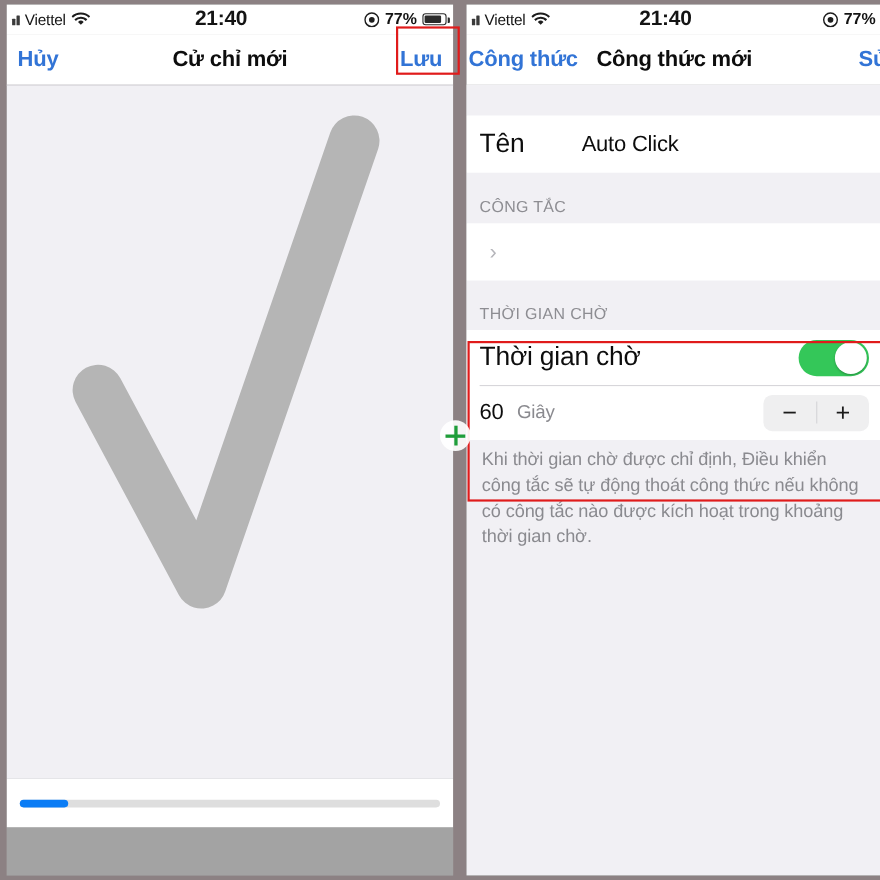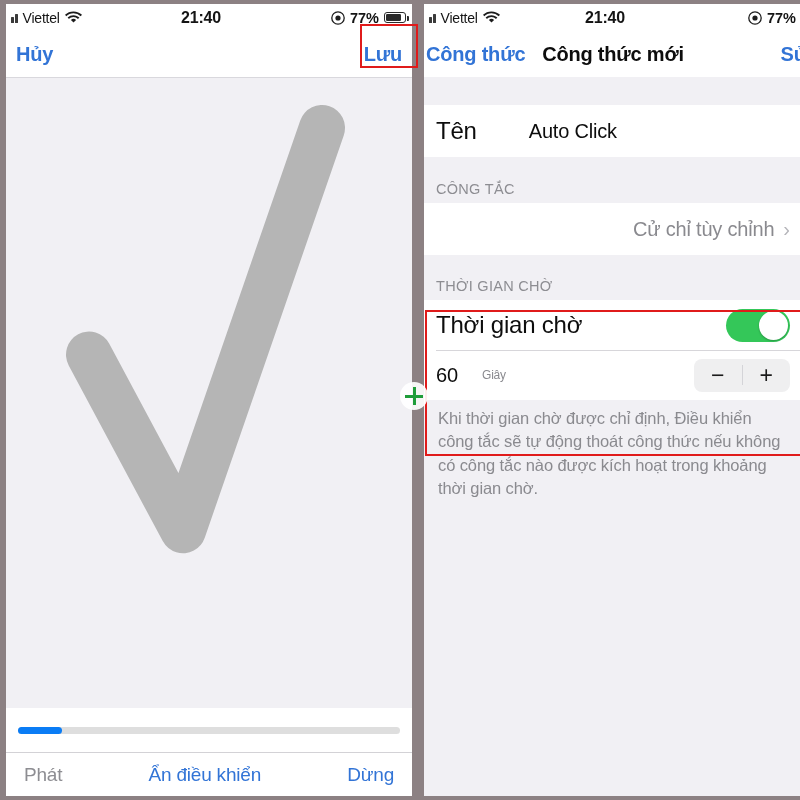--- a/index.html
+++ b/index.html
@@ -37,21 +37,21 @@
     font-size: 14.5px;
     color: #141414;
   }
   .sb-left {
     position: absolute; left: 5px; top: 0; height: 27px;
     display: flex; align-items: center; gap: 5px;
   }
   .sb-center {
     position: absolute; left: 0; right: 16px; top: 0; height: 27px;
     display: flex; align-items: center; justify-content: center;
-    font-weight: bold; font-size: 16px; letter-spacing: -0.2px;
+    font-weight: bold; font-size: 19px; letter-spacing: -0.2px;
   }
   .sb-right {
     position: absolute; right: 6px; top: 0; height: 27px;
     display: flex; align-items: center; gap: 5px;
     font-size: 14.5px; font-weight: bold;
   }
   .carrier { font-size: 14px; letter-spacing: -0.2px; }
   .sig { display: flex; align-items: flex-end; gap: 1.5px; height: 11px; }
   .sig i { display: block; width: 2.5px; background: #3a3a3a; border-radius: .5px; }
   .sig i:nth-child(1){ height: 6px; }
@@ -190,21 +190,21 @@
   }
   .stepper span {
     flex: 1; text-align: center; font-size: 23px; color: #1b1b1b;
     line-height: 1; user-select: none;
   }
   .stepper .sep { flex: none; width: 1px; height: 20px; background: #d4d4d8; }
   .num {
     font-size: 20px; color: #0d0d0d; width: 34px; letter-spacing: -0.2px;
   }
   .unit {
-    font-size: 12px; color: #8a8a8f; letter-spacing: -0.2px; margin-left: 12px;
+    font-size: 17px; color: #8a8a8f; letter-spacing: -0.2px; 
   }
 
   
   .redbox {
     position: absolute; border: 2.5px solid #e01b1b;
     pointer-events: none; z-index: 40;
   }
   #redbox-save   { left: 360px; top: 24px;  width: 58px; height: 44px; }
   #redbox-timeout{ left: 425px; top: 310px; width: 380px; height: 146px; }
 
@@ -256,40 +256,36 @@
         </span>
         <span>77%</span>
         <span class="batt">
             <i></i>
           </span>
       </div>
     </div>
 
     <div class="navbar">
       <span class="nav-btn nav-left">Hủy</span>
+      <span class="nav-title">Cử chỉ mới</span>
       <span class="nav-btn nav-right">Lưu</span>
     </div>
 
     <div class="canvas-area">
       <svg viewBox="0 0 406 631" preserveAspectRatio="none">
         <path d="M83 277 L177 453 L316 50" fill="none" stroke="#b5b5b5" stroke-width="46" stroke-linecap="round" stroke-linejoin="round"></path>
       </svg>
     </div>
 
     <div class="scrubber-row">
       <span class="track">
           <i></i>
         </span>
     </div>
 
-    <div class="toolbar">
-      <span class="tb-disabled">Phát</span>
-      <span class="tb-blue">Ẩn điều khiển</span>
-      <span class="tb-blue">Dừng</span>
-    </div>
   </div>
 
   <div id="phone-right" class="phone">
 
     <div class="statusbar">
       <div class="sb-left">
         <span class="sig">
             <i></i>
             <i></i>
           </span>
@@ -329,21 +325,20 @@
       <div class="cell" style="height:52px">
         <span class="cell-label">Tên</span>
         <span class="cell-value">Auto Click</span>
       </div>
 
       <div class="gap" style="height:46px;display:flex;align-items:flex-end">
         <div class="section-header" style="width:100%">CÔNG TẮC</div>
       </div>
 
       <div class="cell" style="height:52px">
-        <span class="cell-detail">Cử chỉ tùy chỉnh</span>
         <span class="chev">›</span>
       </div>
 
       <div class="gap" style="height:45px;display:flex;align-items:flex-end">
         <div class="section-header" style="width:100%">THỜI GIAN CHỜ</div>
       </div>
 
       <div class="cell" style="height:50px">
         <span class="cell-label">Thời gian chờ</span>
         <span class="toggle">

